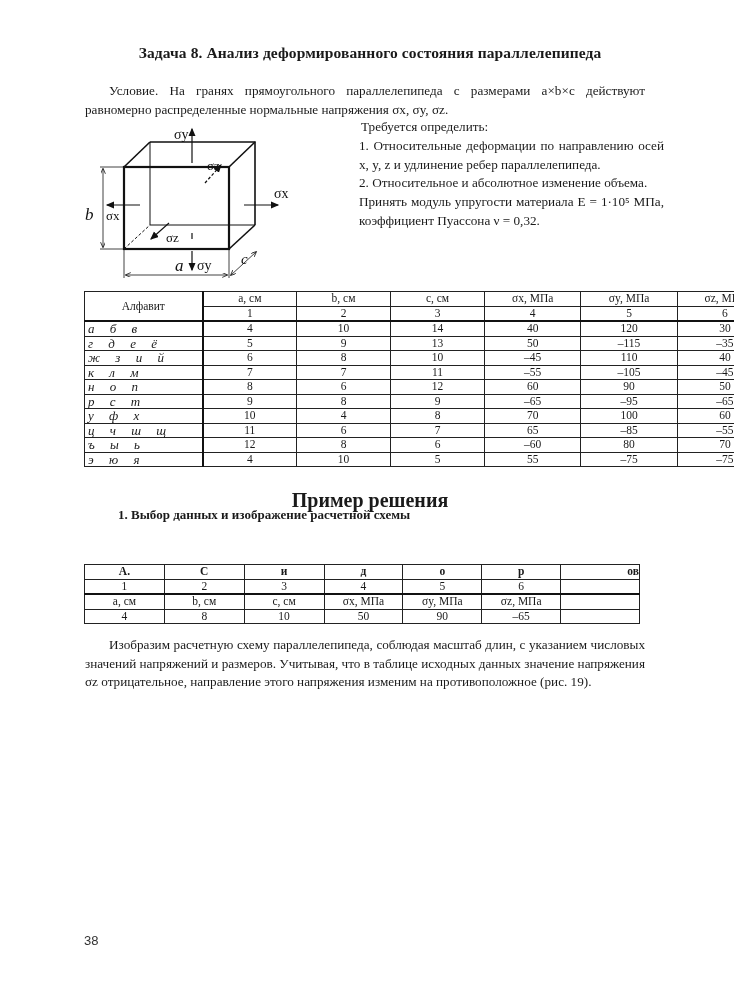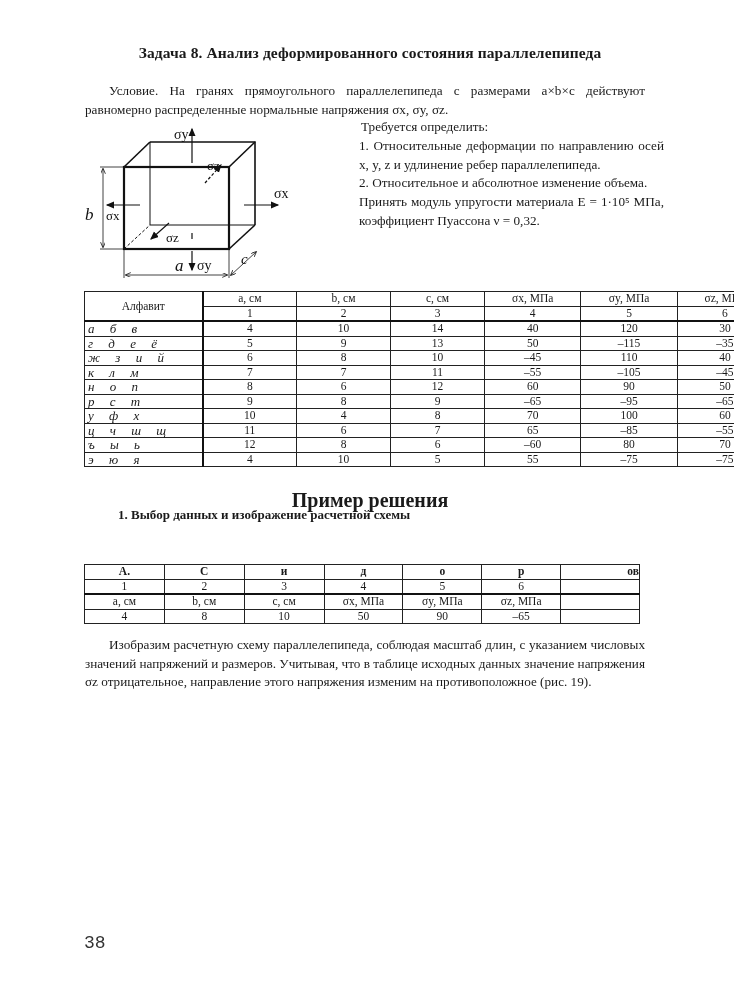--- a/index.html
+++ b/index.html
@@ -15,21 +15,21 @@
   .req { position: absolute; left: 340px; width: 305px; font-size: 13.2px; line-height: 18.8px; text-align: justify; margin-left: 19px; }
   .req p { margin: 0; }
   .diagram { position: absolute; left: 84px; top: 125px; width: 245px; height: 160px; }
   table.t { position: absolute; border-collapse: collapse; font-size: 11.5px; }
   table.t td { border: 1px solid #222; text-align: center; padding: 0; height: 13.5px; line-height: 13px; }
   table.t tr.thick-bottom td { border-bottom: 2.5px solid #111; }
   table.t td.alpha { text-align: left; font-style: italic; padding-left: 3px; letter-spacing: 6px; font-size: 13px; }
   table.t td.thick-right { border-right: 2.5px solid #111; }
   .sec-title { position: absolute; left: 80px; top: 489px; width: 580px; text-align: center; font-weight: bold; font-size: 20px; }
   .sub-title { position: absolute; left: 118px; top: 507px; font-weight: bold; font-size: 13px; }
-  .pagenum { position: absolute; left: 84px; top: 933px; font-family: Liberation Mono, monospace; font-size: 18px; color: #333; text-align: right; }
+  .pagenum { position: absolute; left: 84px; top: 933px; font-family: Liberation Sans, sans-serif; font-size: 13px; color: #333; text-align: right; }
 </style>
 </head>
 <body>
 
 <div class="page">
 
   <div class="title">Задача 8. Анализ деформированного состояния параллелепипеда</div>
 
   <div class="para indent" style="top:82px;"><span class="ital">Условие.</span><span> На гранях прямоугольного параллелепипеда с размерами a×b×c действуют равномерно распределенные нормальные напряжения σx, σy, σz.</span></div>
 

